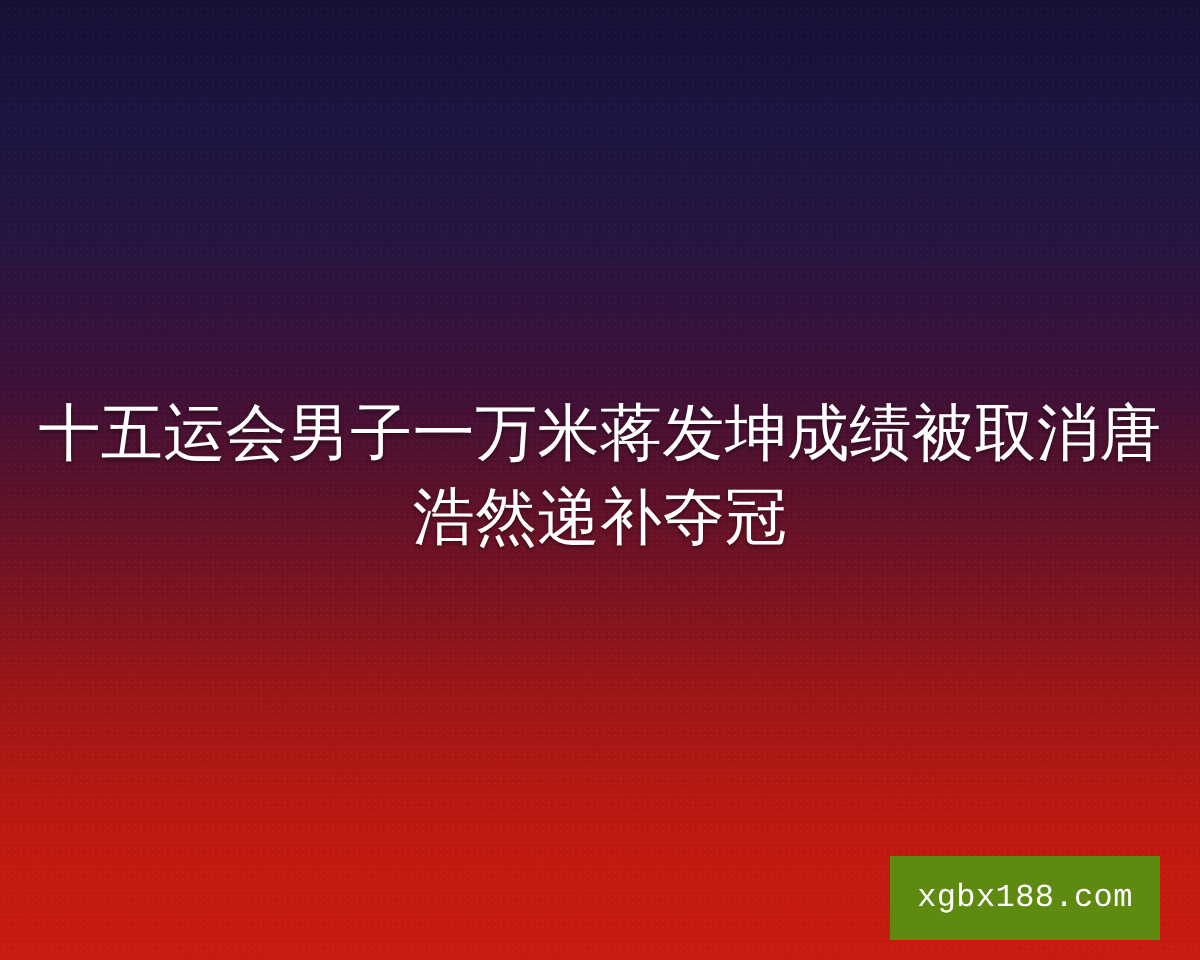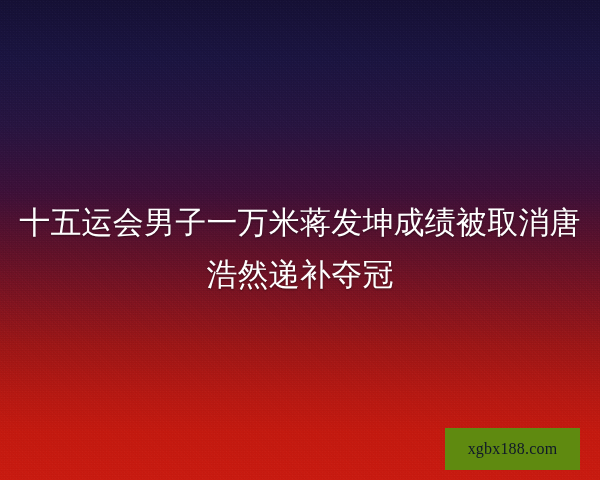--- a/index.html
+++ b/index.html
@@ -70,21 +70,21 @@
 
   
   .headline {
     position: absolute;
     left: 0;
     right: 0;
     top: 196px;
     text-align: center;
     color: #ffffff;
     font-size: 31px;
-    line-height: 52px;
+    line-height: 42px;
     letter-spacing: 0.2px;
     font-weight: 400;
     padding: 0 18px;
     box-sizing: border-box;
     text-shadow: 0 1px 2px rgba(0,0,0,0.45);
     white-space: normal;
     word-break: break-all;
   }
 
   
@@ -93,25 +93,25 @@
     left: 445px;
     top: 428px;
     width: 135px;
     height: 42px;
     background: #5f8a10;
     display: flex;
     align-items: center;
     justify-content: center;
   }
   .watermark-text {
-    color: #0f172a;
+    color: #ffffff;
     font-size: 16px;
     letter-spacing: 0.2px;
     font-weight: 400;
-    font-family: Liberation Serif, serif;
+    font-family: Liberation Mono, monospace;
   }
 </style>
 </head>
 <body>
 
 <div class="canvas">
 
   <div class="bg-gradient"></div>
   <div class="bg-noise"></div>
   <div class="bg-noise-2"></div>

